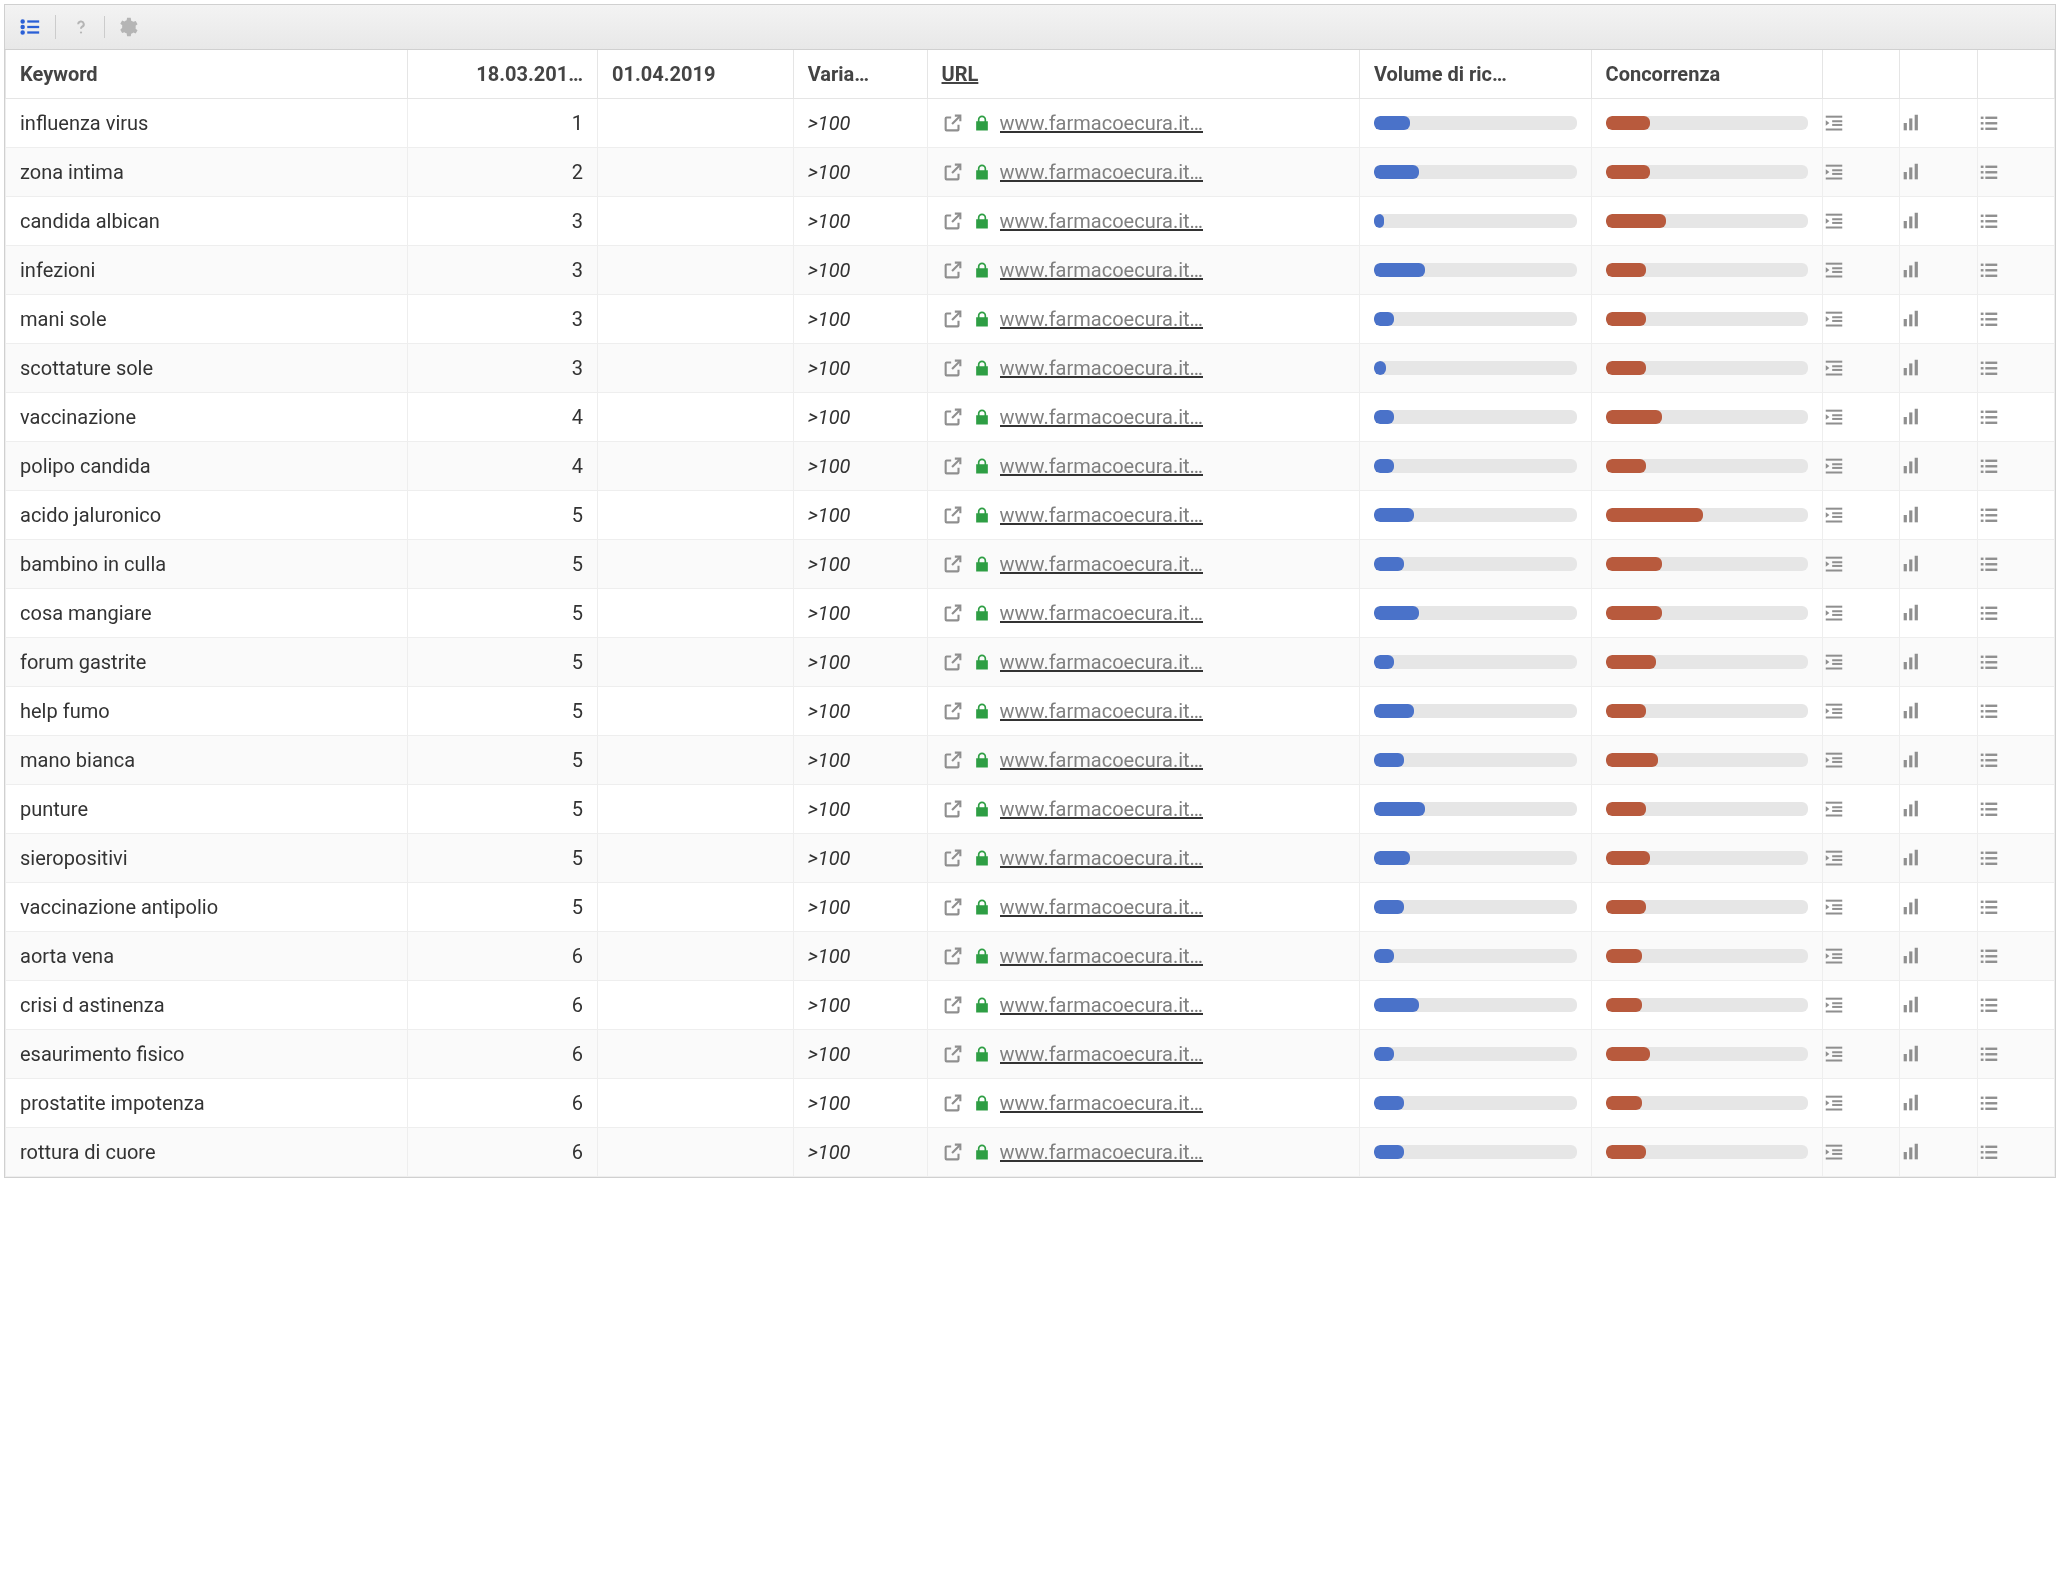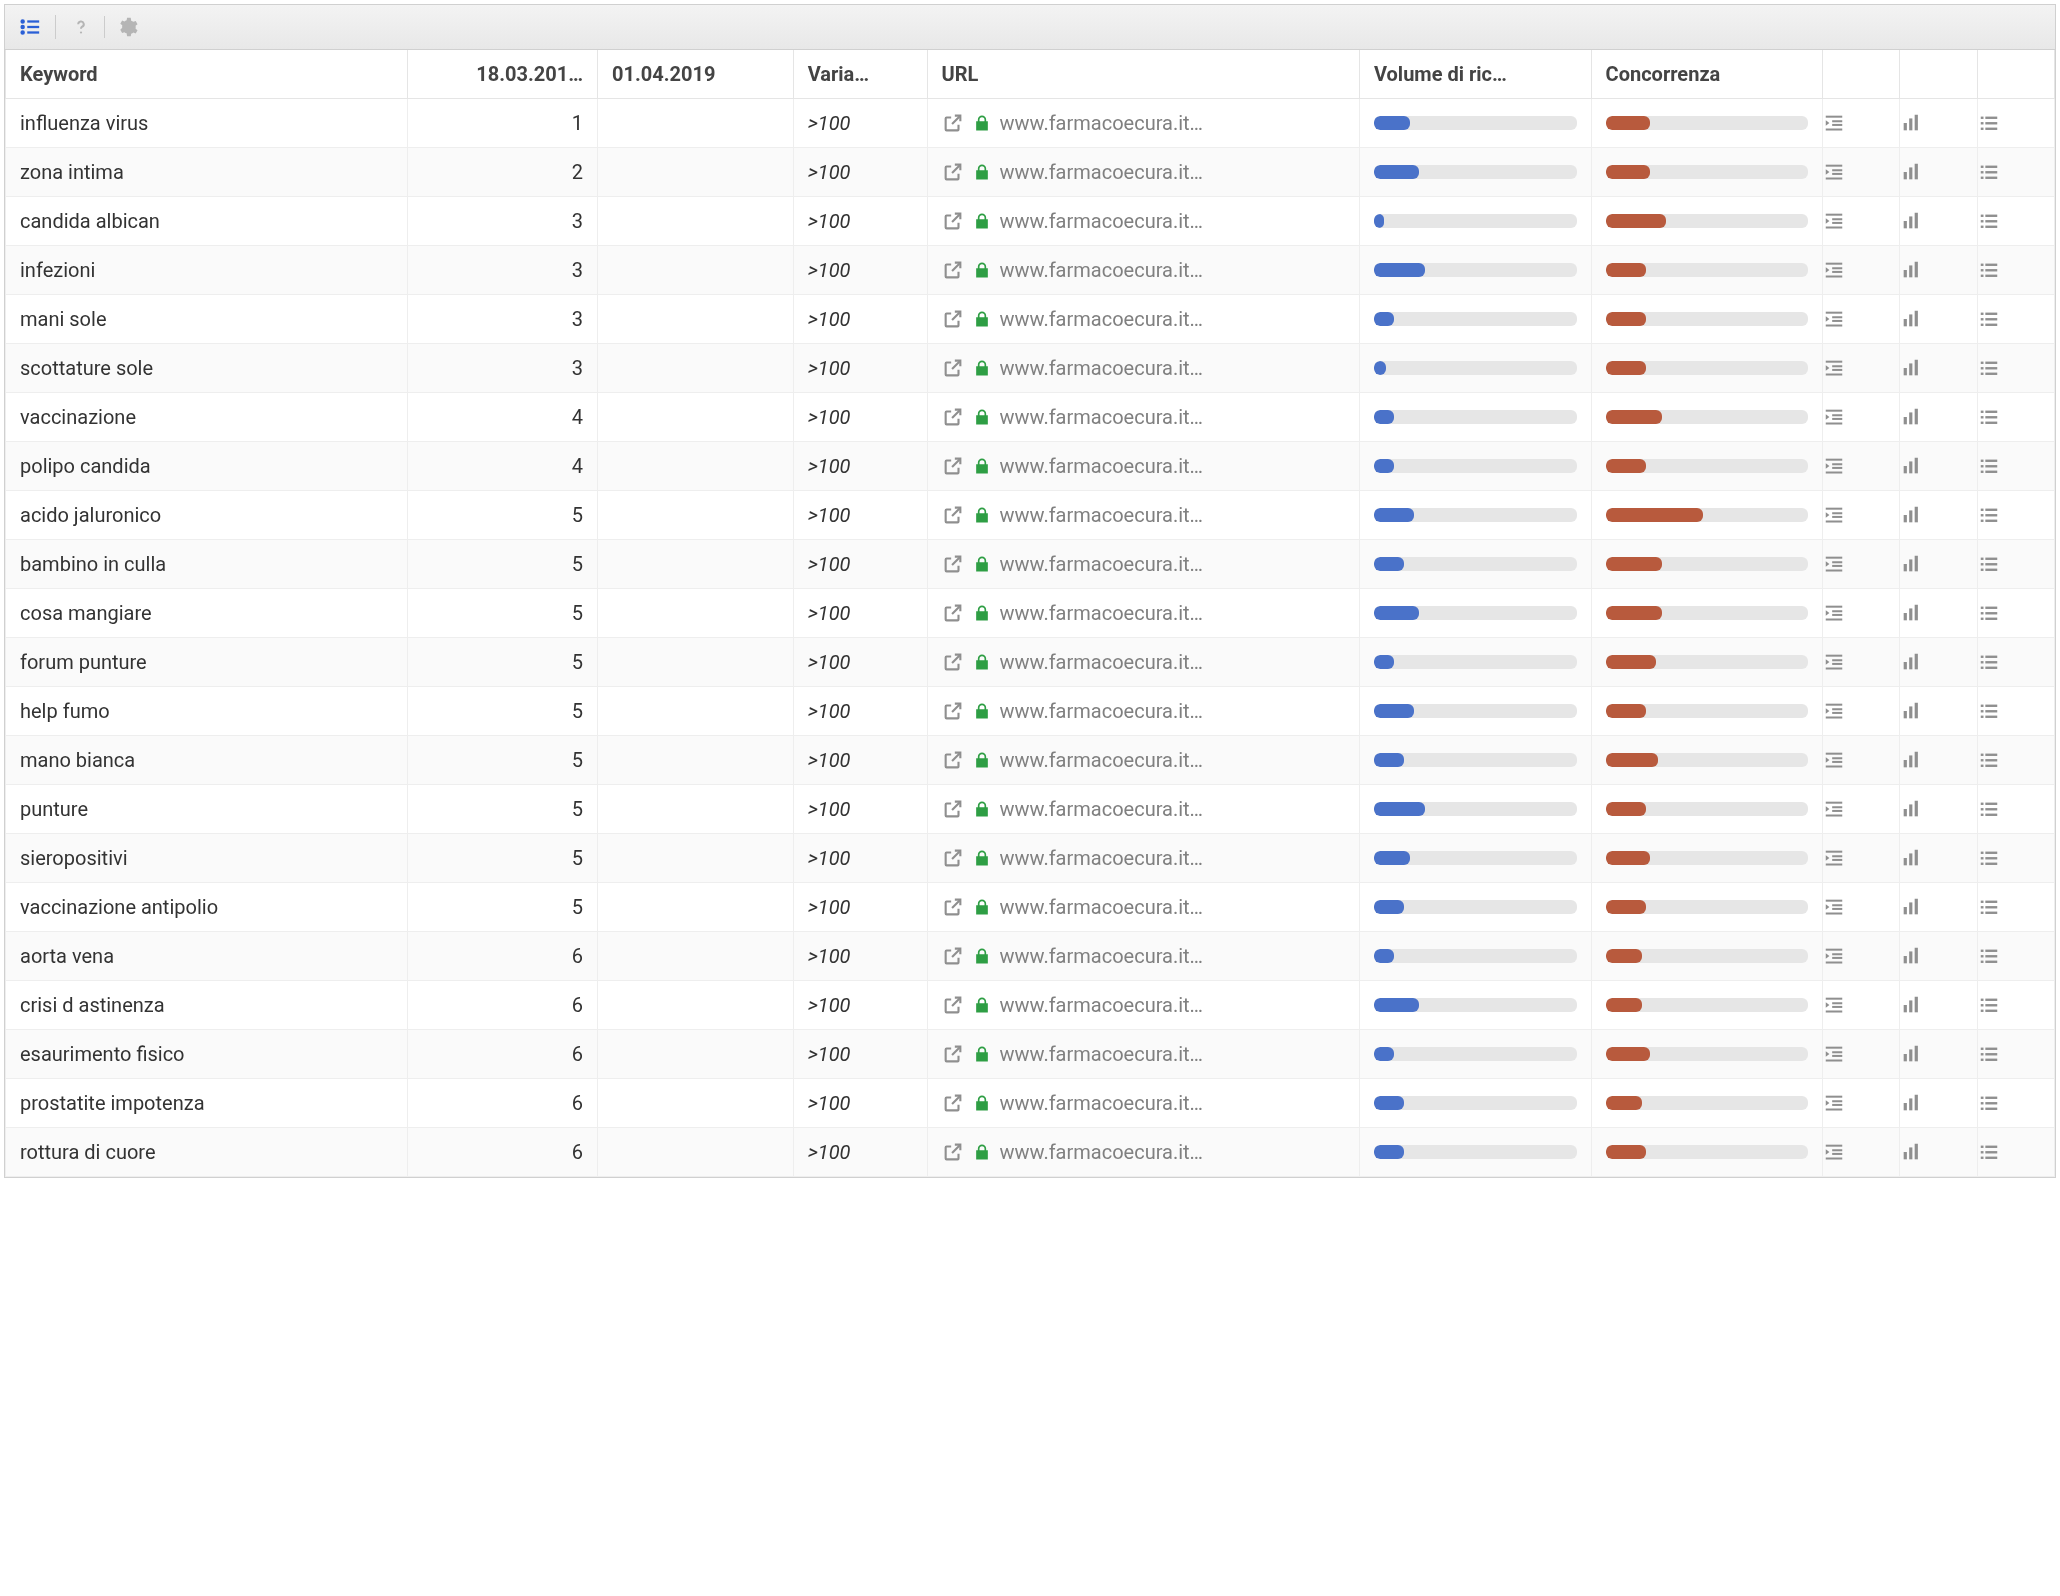--- a/index.html
+++ b/index.html
@@ -24,21 +24,21 @@
   }
   .table td {
     border:1px solid #eee; padding: 12px 14px; font-size:20px; color:#333;
     white-space: nowrap; overflow:hidden; text-overflow:ellipsis;
   }
   .table tbody tr:nth-child(even) td { background:#fafafa; }
   .col-keyword { width: 390px; }
   .col-date1 { width: 185px; text-align:right !important; }
   .col-date2 { width: 190px; }
   .col-varia { width: 130px; margin-top: 21px; }
-  .col-url { width: 420px; }
+  .col-url { width: 420px; text-decoration: underline; }
   .col-vol { width: 225px; }
   .col-conc { width: 225px; }
   .col-action { width: 75px; text-align:center !important; padding:10px 0 !important; }
   .varia { color:#b84a2a;font-style:italic; }
   .url-cell { display:flex; align-items:center; gap:8px; }
   .url-txt { color:#808080; overflow:hidden; text-overflow:ellipsis; white-space:nowrap; flex:1; }
   .ext-ic { color:#8f8f8f; flex-shrink:0; }
   .lock-ic { color:#2e9e44; flex-shrink:0; }
   .bar-track { background:#e6e6e6; border-radius:6px; height:14px; width:100%; position:relative; overflow:hidden; }
   .bar-fill { height:100%; border-radius:6px; }
@@ -672,21 +672,21 @@
           <td class="col-action"><span class="act-ic"><svg width="22" height="22" viewBox="0 0 24 24" fill="currentColor">
                 <rect x="3" y="5" width="3" height="2.6"></rect>
                 <rect x="8" y="5" width="13" height="2.6"></rect>
                 <rect x="3" y="11" width="3" height="2.6"></rect>
                 <rect x="8" y="11" width="13" height="2.6"></rect>
                 <rect x="3" y="17" width="3" height="2.6"></rect>
                 <rect x="8" y="17" width="13" height="2.6"></rect>
               </svg></span></td>
         </tr>
         <tr>
-          <td class="col-keyword">forum punture</td>
+          <td class="col-keyword">forum gastrite</td>
           <td class="col-date1" style="text-align:right">5</td>
           <td class="col-date2"></td>
           <td class="col-varia varia">&gt;100</td>
           <td class="col-url">
             <div class="url-cell">
               <span class="ext-ic">
                 <svg width="22" height="22" viewBox="0 0 24 24" fill="none" stroke="currentColor" stroke-width="2.3">
                   <path d="M14 4h6v6"></path>
                   <path d="M20 4l-9 9"></path>
                   <path d="M18 14v5a1 1 0 0 1-1 1H5a1 1 0 0 1-1-1V7a1 1 0 0 1 1-1h5"></path>

